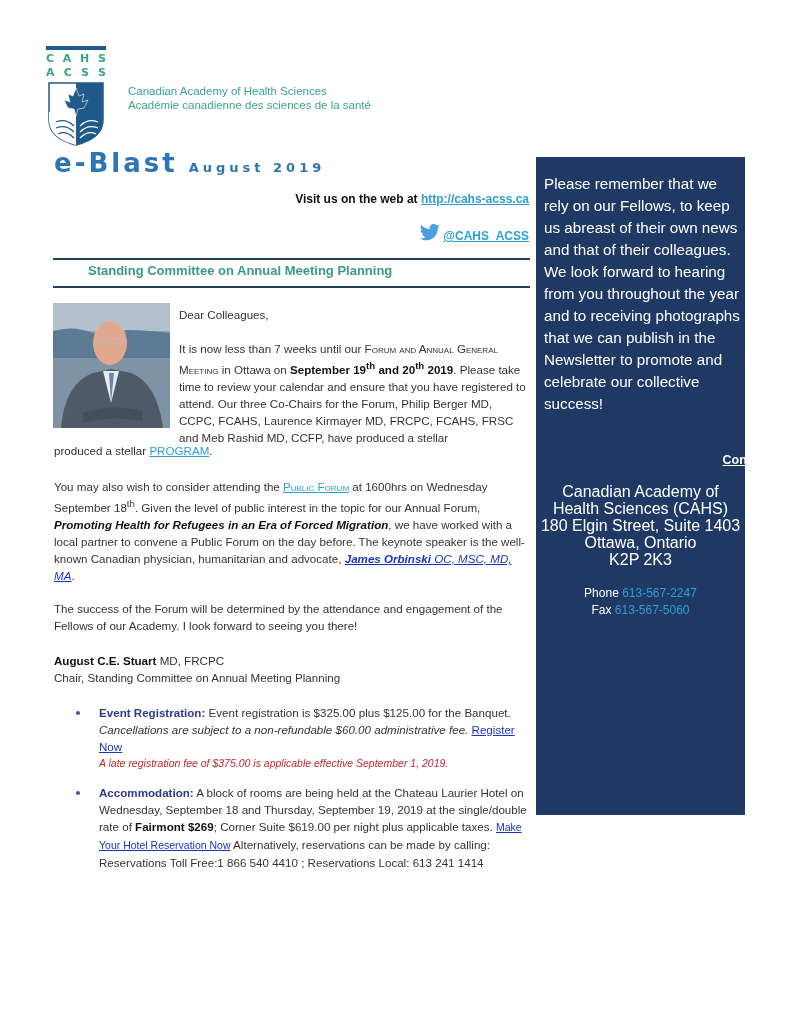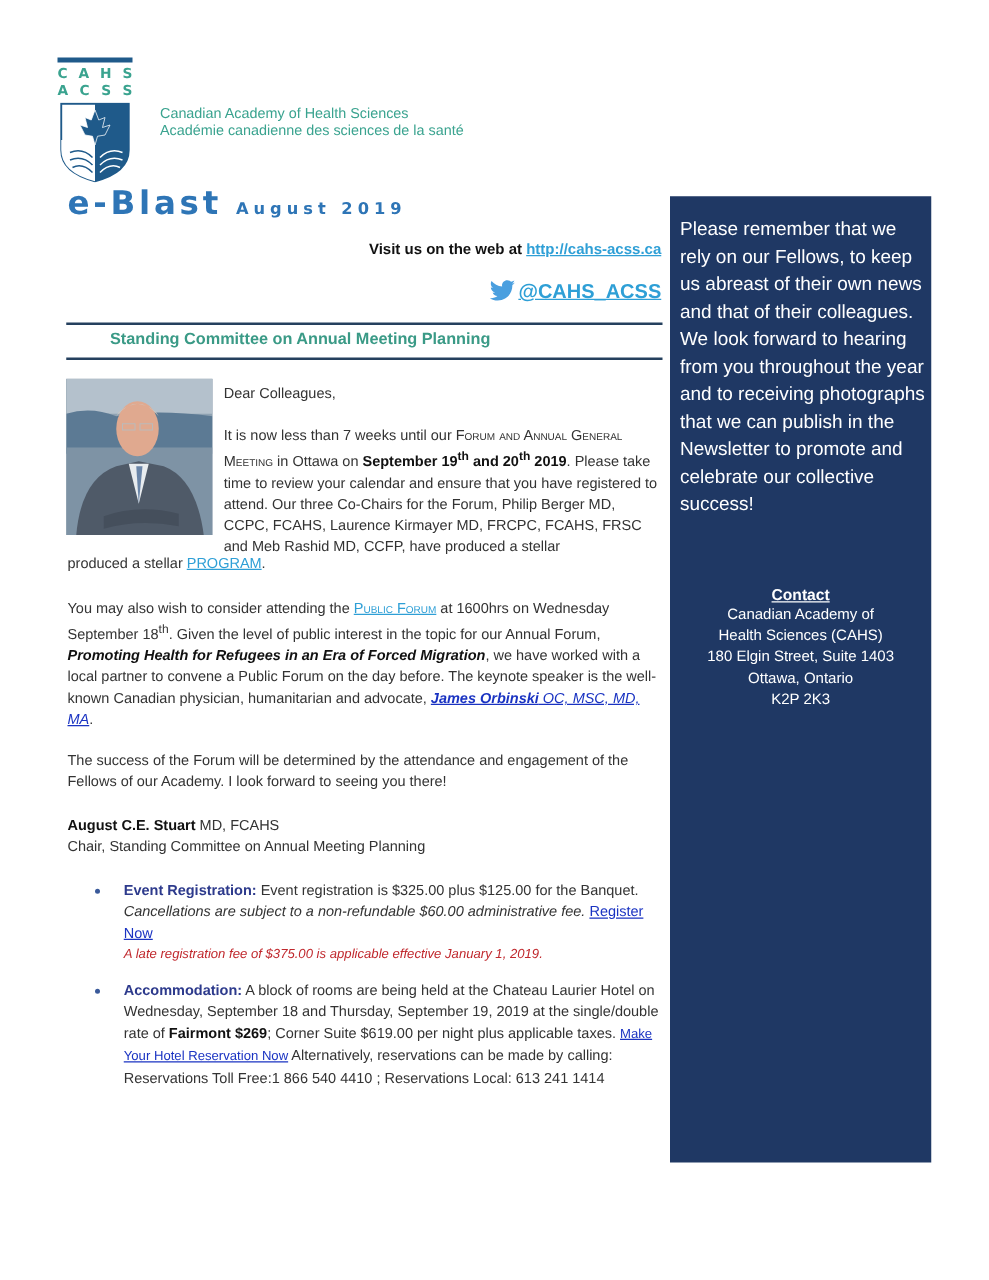--- a/index.html
+++ b/index.html
@@ -17,21 +17,21 @@
   .logo-shield { position: absolute; left: 2px; top: 36px; }
   .org-name { left: 128px; top: 84px; font-size: 11.5px; color: #3aa38f; line-height: 14px; }
 
   
   .eblast { left: 54px; top: 148px; color: #2e75b6; font-family: "DejaVu Sans", sans-serif; }
   .eblast .big { font-size: 26px; font-weight: bold; letter-spacing: 3px; }
   .eblast .small { font-size: 13px; font-weight: bold; letter-spacing: 4px; margin-left: 6px; }
 
   .visit { right: 262px; top: 192px; font-size: 12px; font-weight: bold; color: #111; text-align: right; }
   .visit a, .twitter a { color: #2e9fd6; text-decoration: underline; }
-  .twitter { right: 262px; top: 223px; font-size: 16px; font-weight: bold; display: flex; align-items: flex-end; justify-content: flex-end; }
+  .twitter { right: 262px; top: 223px; font-size: 12px; font-weight: bold; display: flex; align-items: flex-end; justify-content: flex-end; }
   .twitter svg { margin-right: 2px; }
 
   .rule { left: 53px; width: 477px; height: 2px; background: #25405e; }
   .section-title { left: 60px; top: 263px; font-size: 13px; font-weight: bold; color: #3a9a86; margin-left: 28px; }
 
   
   .body-text { left: 54px; width: 474px; font-size: 11.6px; line-height: 17px; color: #333; }
   .photo { left: 53px; top: 303px; width: 117px; height: 125px; overflow: hidden; background: #8a9cab; }
   .para1 { left: 179px; top: 306px; width: 352px; font-size: 11.6px; line-height: 17px; color: #333; }
   .sc { font-variant: small-caps; }
@@ -39,24 +39,24 @@
   .link-dark { color: #1a33c2; text-decoration: underline; }
   .bold { font-weight: bold; color: #111; }
 
   ul.bullets { left: 78px; top: 704px; width: 452px; margin: 0; padding: 0; list-style: none; font-size: 11.6px; line-height: 17px; color: #333; }
   ul.bullets li { position: relative; padding-left: 21px; margin-bottom: 12px; }
   ul.bullets li .dot { position: absolute; left: -2px; top: 7px; width: 4px; height: 4px; border-radius: 50%; background: #3a5a9a; }
   .bullet-title { font-weight: bold; color: #2d3a8c; }
   .red-note { color: #c0282d; font-style: italic; font-size: 10.5px; }
 
   
-  .sidebar { left: 536px; top: 157px; width: 209px; height: 773px; background: #1f3864; color: #fff; }
+  .sidebar { left: 536px; top: 157px; width: 209px; height: 658px; background: #1f3864; color: #fff; }
   .sidebar .pitch { position: absolute; left: 8px; top: 16px; width: 198px; font-size: 15.2px; line-height: 22px; }
-  .sidebar .contact-head { position: absolute; top: 312px; left: 0; width: 209px; text-align: center; font-weight: bold; font-size: 12.5px; text-decoration: underline; }
-  .sidebar .addr { position: absolute; top: 326px; left: 0; width: 209px; text-align: center; font-size: 12px; line-height: 17px; }
+  .sidebar .contact-head { position: absolute; top: 296px; left: 0; width: 209px; text-align: right; font-weight: bold; font-size: 12.5px; text-decoration: underline; padding-left: 24px; }
+  .sidebar .addr { position: absolute; top: 326px; left: 0; width: 209px; text-align: center; font-size: 16px; line-height: 17px; }
   .sidebar .phones { position: absolute; top: 428px; left: 0; width: 209px; text-align: center; font-size: 12px; line-height: 17px; }
   .sidebar .num { color: #2e9fd6; }
 </style>
 </head>
 <body>
 
 <div class="abs logo">
   <div class="logo-bar"></div>
   <div class="logo-letters r1">
     <span>C</span>
@@ -130,39 +130,43 @@
   <span>produced a stellar </span><a class="link">PROGRAM</a><span>.</span>
 </div>
 
 <div class="abs body-text" style="top:478px;">
   <span>You may also wish to consider attending the </span><a class="link sc">Public Forum</a><span> at 1600hrs on Wednesday September 18</span><sup>th</sup><span>.  Given the level of public interest in the topic for our Annual Forum, </span><b><i style="color:#111">Promoting Health for Refugees in an Era of Forced Migration</i></b><span>, we have worked with a local partner to convene a Public Forum on the day before. The keynote speaker is the well-known Canadian physician, humanitarian and advocate, </span><a class="link-dark"><b><i>James Orbinski</i></b><i> OC, MSC, MD, MA</i></a><span>.</span>
 </div>
 
 <div class="abs body-text" style="top:600px;">The success of the Forum will be determined by the attendance and engagement of the Fellows of our Academy. I look forward to seeing you there!</div>
 
 <div class="abs body-text" style="top:652px;">
-  <div><span class="bold">August C.E. Stuart</span><span> MD, FCAHS</span></div>
+  <div><span class="bold">August C.E. Stuart</span><span> MD, FRCPC</span></div>
   <div>Chair, Standing Committee on Annual Meeting Planning</div>
 </div>
 
 <ul class="abs bullets">
   <li>
     <span class="dot"></span>
     <span class="bullet-title">Event Registration:</span><span>  Event registration is $325.00 plus $125.00 for the Banquet.  </span><i>Cancellations are subject to a non-refundable $60.00 administrative fee.</i><span>  </span><a class="link-dark">Register Now</a>
-    <div class="red-note">A late registration fee of $375.00 is applicable effective January 1, 2019.</div>
+    <div class="red-note">A late registration fee of $375.00 is applicable effective September 1, 2019.</div>
   </li>
   <li>
     <span class="dot"></span>
     <span class="bullet-title">Accommodation:</span><span> A block of rooms are being held at the Chateau Laurier Hotel on Wednesday, September 18 and Thursday, September 19, 2019 at the single/double rate of </span><span class="bold">Fairmont $269</span><span>; Corner Suite $619.00 per night plus applicable taxes. </span><a class="link-dark" style="font-size:10.5px">Make Your Hotel Reservation Now</a><span>  Alternatively, reservations can be made by calling:  Reservations Toll Free:1 866 540 4410 ; Reservations Local: 613 241 1414</span>
   </li>
 </ul>
 
 <div class="abs sidebar">
   <div class="pitch">Please remember that we rely on our Fellows, to keep us abreast of their own news and that of their colleagues. We look forward to hearing from you throughout the year and to receiving photographs that we can publish in the Newsletter to promote and celebrate our collective success!</div>
   <div class="contact-head">Contact</div>
   <div class="addr">
     <div>Canadian Academy of</div>
     <div>Health Sciences (CAHS)</div>
     <div>180 Elgin Street, Suite 1403</div>
     <div>Ottawa, Ontario</div>
     <div>K2P 2K3</div>
   </div>
+  <div class="phones">
+    <div><span>Phone </span><span class="num">613-567-2247</span></div>
+    <div><span>Fax </span><span class="num">613-567-5060</span></div>
+  </div>
 </div>
 
 </body></html>

